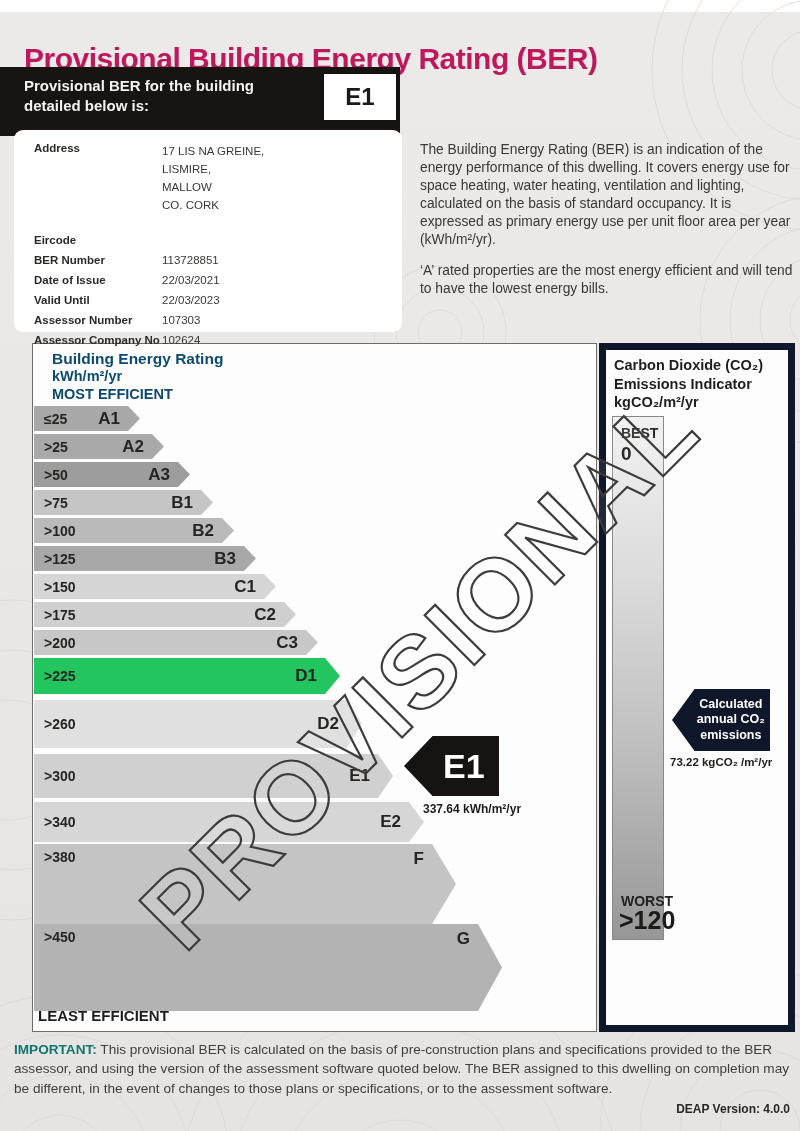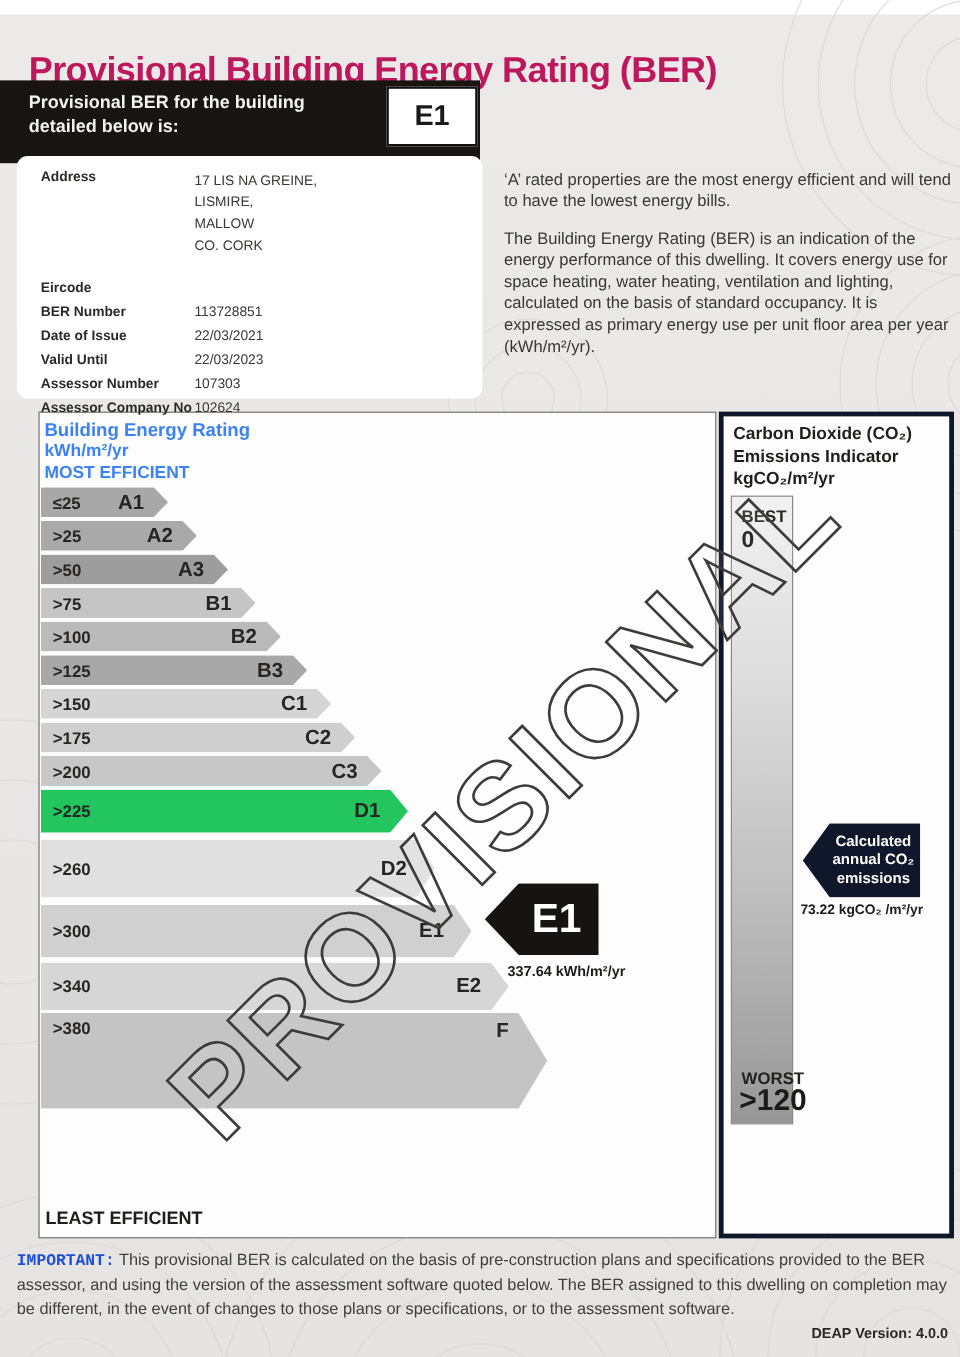--- a/index.html
+++ b/index.html
@@ -30,40 +30,40 @@
   .d-gap{height:12px;}
 
   
   .descr{position:absolute;left:420px;top:141px;width:374px;z-index:2;
     font-size:13.8px;line-height:1.31;color:#3a3836;}
   .descr p{margin:0 0 13px 0;}
 
   
   .chart-box{position:absolute;left:32px;top:343px;width:565px;height:689px;
     background:#fdfdfd;border:1px solid #6f6d6b;box-sizing:border-box;z-index:1;}
-  .chart-head{padding:6px 0 0 4px;color:#3b82f6;}
+  .chart-head{padding:6px 0 0 19px;color:#0c4a6e;}
   .chart-head .l1{font-size:15.5px;font-weight:700;}
   .chart-head .l2{font-size:14.5px;font-weight:700;}
   .chart-head .l3{font-size:14.5px;font-weight:700;margin-top:2px;}
   .bars{position:absolute;left:1px;top:62px;}
   .band{position:relative;display:flex;align-items:center;}
   .band .range{position:absolute;left:10px;font-size:14px;font-weight:700;color:#262523;}
   .band .grade{position:absolute;right:20px;font-size:17px;font-weight:700;color:#262523;}
   .band.tall .range,.band.tall .grade{top:5px;}
   .pointer-e1{position:absolute;left:371px;top:392px;width:95px;height:60px;
     background:#161310;clip-path:polygon(30% 0,100% 0,100% 100%,30% 100%,0 50%);
     display:flex;align-items:center;justify-content:center;}
   .pointer-e1 span{margin-left:26%;font-size:34px;font-weight:700;color:#fff;}
   .pointer-value{position:absolute;left:390px;top:458px;width:140px;
     font-size:12px;font-weight:700;color:#1d1c1a;}
   .least{position:absolute;left:5px;top:663px;font-size:15px;font-weight:700;color:#1f1e1c;}
 
   
   .co2-box{position:absolute;left:599px;top:343px;width:196px;height:689px;
-    background:#fdfdfd;border:4px solid #0f172a;box-sizing:border-box;z-index:1;}
+    background:#fdfdfd;border:7px solid #0f172a;box-sizing:border-box;z-index:1;}
   .co2-title{padding:6px 0 0 8px;font-size:14.5px;font-weight:700;color:#1f1e1c;line-height:1.28;}
   .co2-bar{position:absolute;left:6px;top:66px;width:52px;height:524px;
     border:1px solid #8a8886;box-sizing:border-box;
     background:linear-gradient(180deg,#f1f1f1 0%,#dcdcdc 30%,#bdbdbd 65%,#979797 100%);}
   .co2-best-label{position:absolute;left:8px;top:8px;font-size:14px;font-weight:700;color:#2a2927;}
   .co2-best-value{position:absolute;left:8px;top:26px;font-size:19px;font-weight:700;color:#2a2927;}
   .co2-worst-label{position:absolute;left:8px;bottom:30px;font-size:14px;font-weight:700;color:#232221;}
   .co2-worst-value{position:absolute;left:6px;bottom:4px;font-size:25px;font-weight:700;color:#1c1b1a;}
   .co2-arrow{position:absolute;left:66px;top:339px;width:98px;height:62px;
     background:#0f172a;clip-path:polygon(23% 0,100% 0,100% 100%,23% 100%,0 50%);
@@ -76,21 +76,21 @@
 
   
   .watermark{position:absolute;left:10px;top:612px;width:820px;z-index:4;
     text-align:center;transform:rotate(-45deg);pointer-events:none;
     font-size:102px;font-weight:700;letter-spacing:3px;
     color:rgba(255,255,255,0.08);-webkit-text-stroke:2.2px #3e3c3a;}
 
   
   .footer{position:absolute;left:14px;top:1040px;width:776px;z-index:2;
     font-size:13.6px;line-height:1.42;color:#403e3b;}
-  .footer b{color:#1d4ed8;font-family:Liberation Mono, monospace;}
+  .footer b{color:#0f766e;}
   .deap{margin-top:3px;text-align:right;font-size:12px;font-weight:700;color:#2a2826;}
 </style>
 </head>
 <body>
 
 <div class="paper"></div>
 
 <svg class="bg-decor" width="800" height="1131" viewBox="0 0 800 1131">
   <g fill="none" stroke="#dbd8d5" stroke-width="1" opacity="0.85">
     <circle cx="812" cy="70" r="40"></circle>
@@ -164,22 +164,22 @@
     <div class="d-label">Assessor Number</div>
     <div class="d-value">107303</div>
   </div>
   <div class="d-row">
     <div class="d-label">Assessor Company No</div>
     <div class="d-value">102624</div>
   </div>
 </div>
 
 <div class="descr">
+  <p>The Building Energy Rating (BER) is an indication of the energy performance of this dwelling.  It covers energy use for space heating, water heating, ventilation and lighting, calculated on the basis of standard occupancy. It is expressed as primary energy use per unit floor area per year (kWh/m²/yr).</p>
   <p>‘A’ rated properties are the most energy efficient and will tend to have the lowest energy bills.</p>
-  <p>The Building Energy Rating (BER) is an indication of the energy performance of this dwelling.  It covers energy use for space heating, water heating, ventilation and lighting, calculated on the basis of standard occupancy. It is expressed as primary energy use per unit floor area per year (kWh/m²/yr).</p>
 </div>
 
 <div class="chart-box">
   <div class="chart-head">
     <div class="l1">Building Energy Rating</div>
     <div class="l2">kWh/m²/yr</div>
     <div class="l3">MOST EFFICIENT</div>
   </div>
   <div class="bars">
     <div class="band" style="width: 106px; height: 25px; margin-bottom: 3px; background: rgb(168, 168, 168); clip-path: polygon(0px 0px, calc(100% - 12px) 0px, 100% 50%, calc(100% - 12px) 100%, 0px 100%);">
@@ -231,20 +231,24 @@
         <span class="grade" style="right: 23px;">E1</span>
       </div>
     <div class="band" style="width: 390px; height: 40px; margin-bottom: 2px; background: rgb(214, 214, 214); clip-path: polygon(0px 0px, calc(100% - 15px) 0px, 100% 50%, calc(100% - 15px) 100%, 0px 100%);">
         <span class="range">&gt;340</span>
         <span class="grade" style="right: 23px;">E2</span>
       </div>
     <div class="band tall" style="width: 422px; height: 80px; margin-bottom: 0px; background: rgb(196, 196, 196); clip-path: polygon(0px 0px, calc(100% - 24px) 0px, 100% 50%, calc(100% - 24px) 100%, 0px 100%);">
         <span class="range">&gt;380</span>
         <span class="grade" style="right: 32px;">F</span>
       </div>
+    <div class="band tall" style="width: 468px; height: 87px; margin-bottom: 0px; background: rgb(179, 179, 179); clip-path: polygon(0px 0px, calc(100% - 24px) 0px, 100% 50%, calc(100% - 24px) 100%, 0px 100%);">
+        <span class="range">&gt;450</span>
+        <span class="grade" style="right: 32px;">G</span>
+      </div>
   </div>
   <div class="pointer-e1">
     <span>E1</span>
   </div>
   <div class="pointer-value">337.64 kWh/m²/yr</div>
   <div class="least">LEAST EFFICIENT</div>
 </div>
 
 <div class="co2-box">
   <div class="co2-title">

